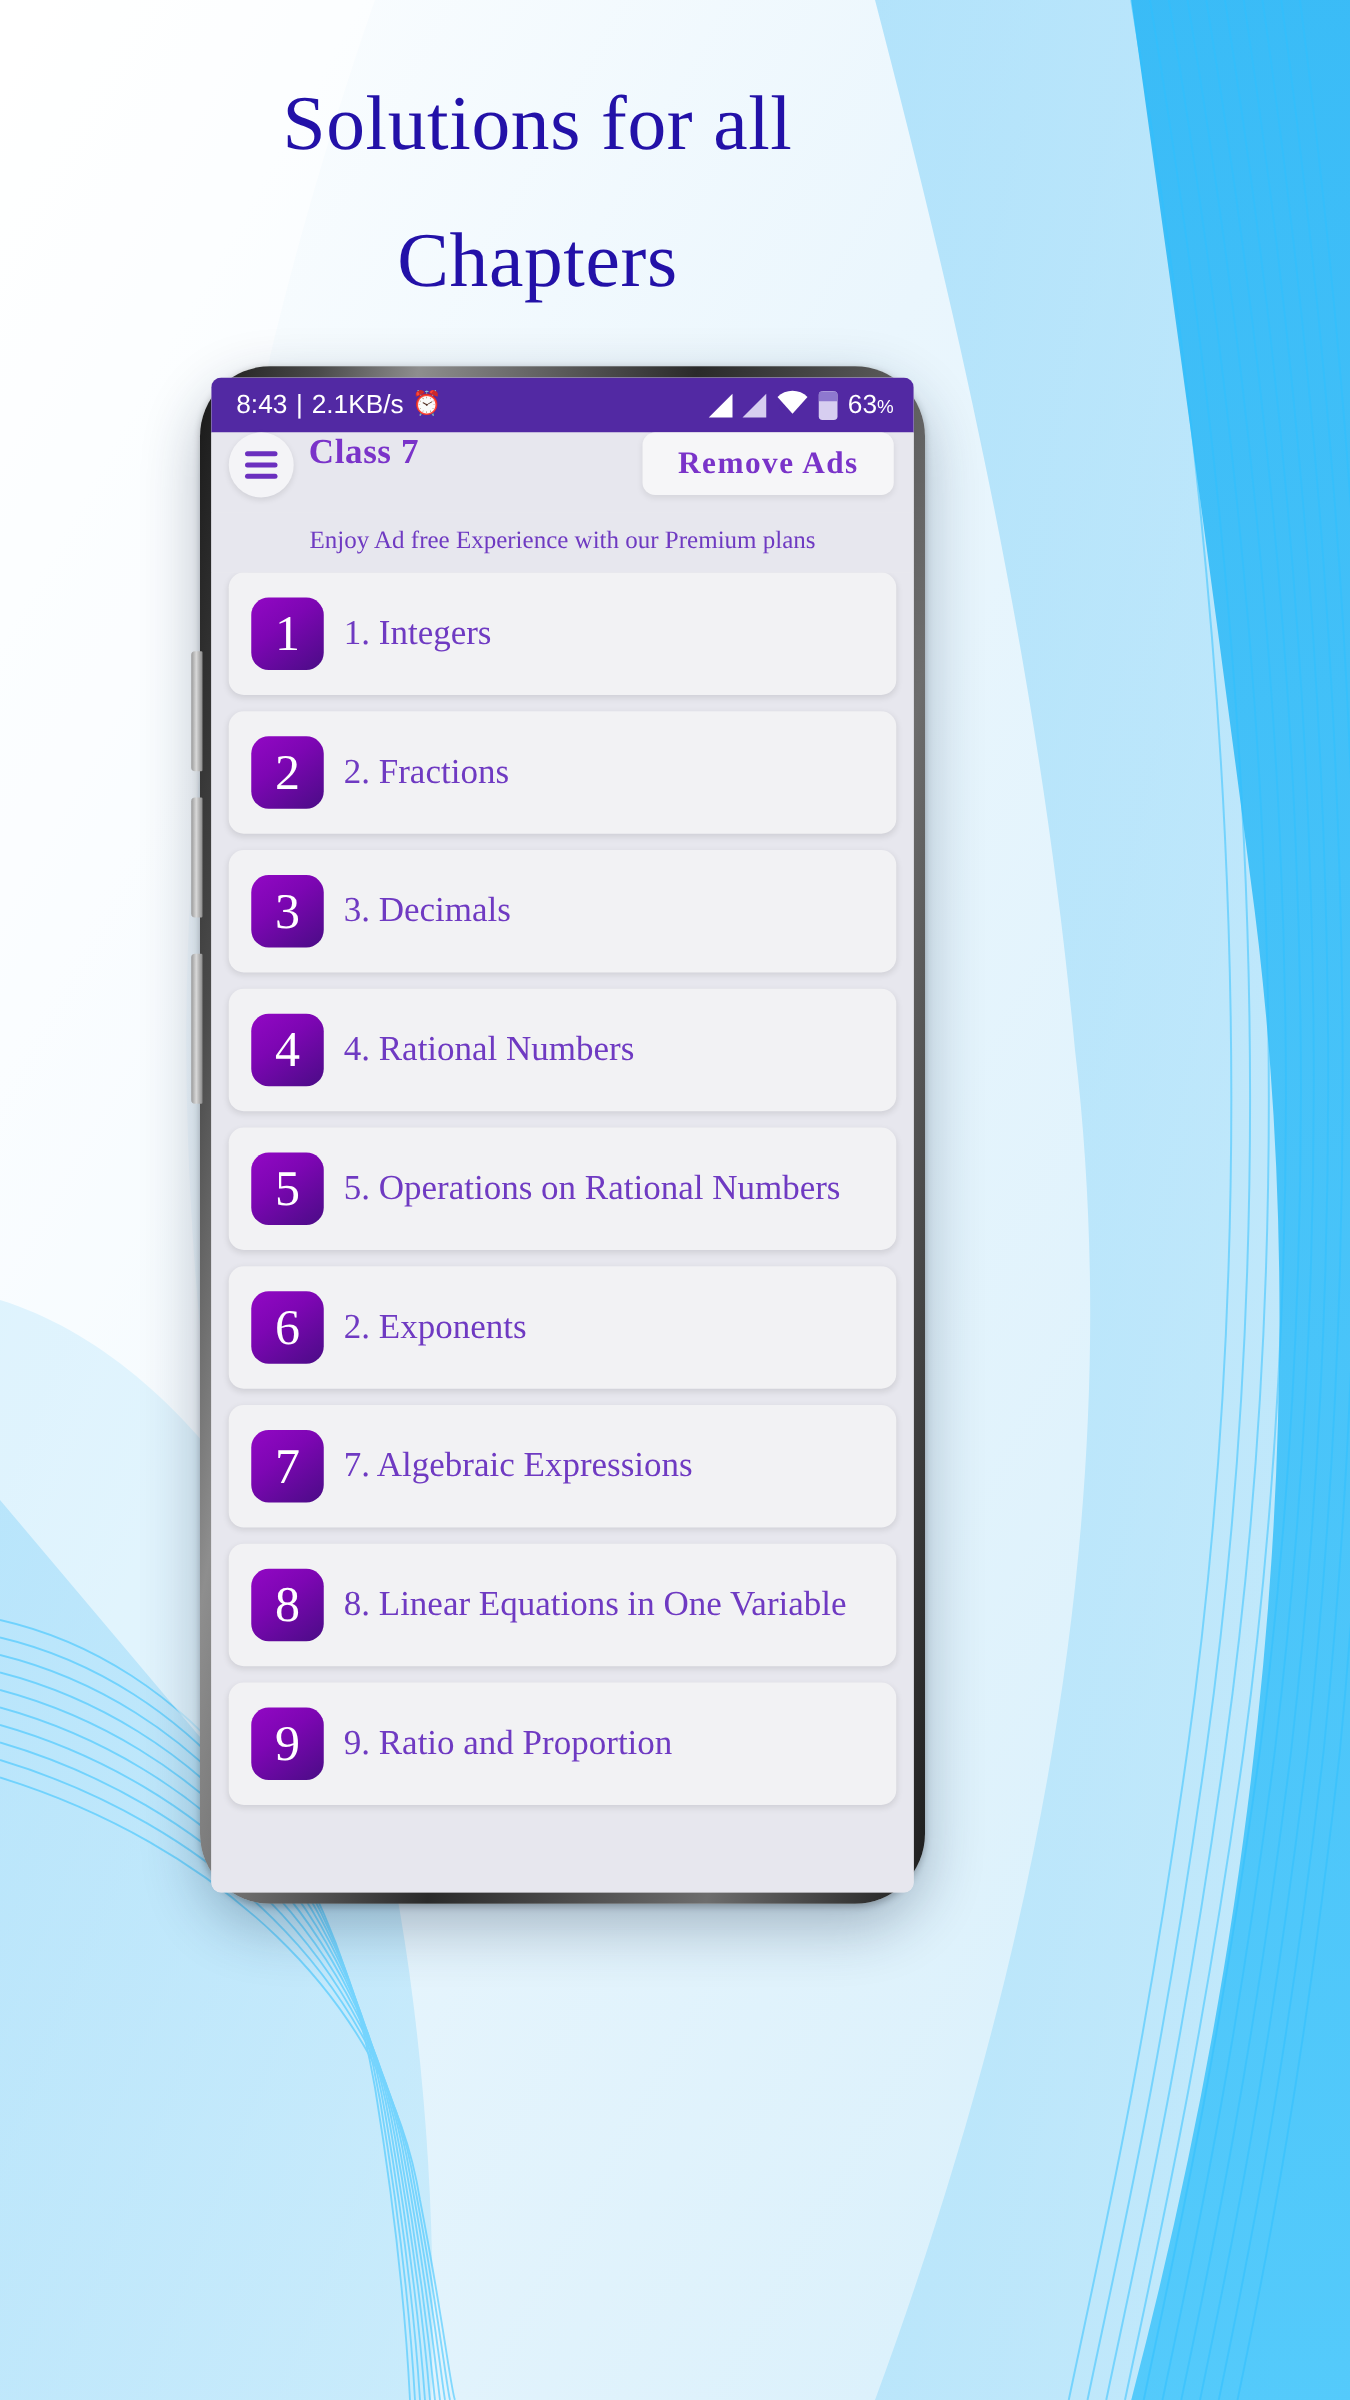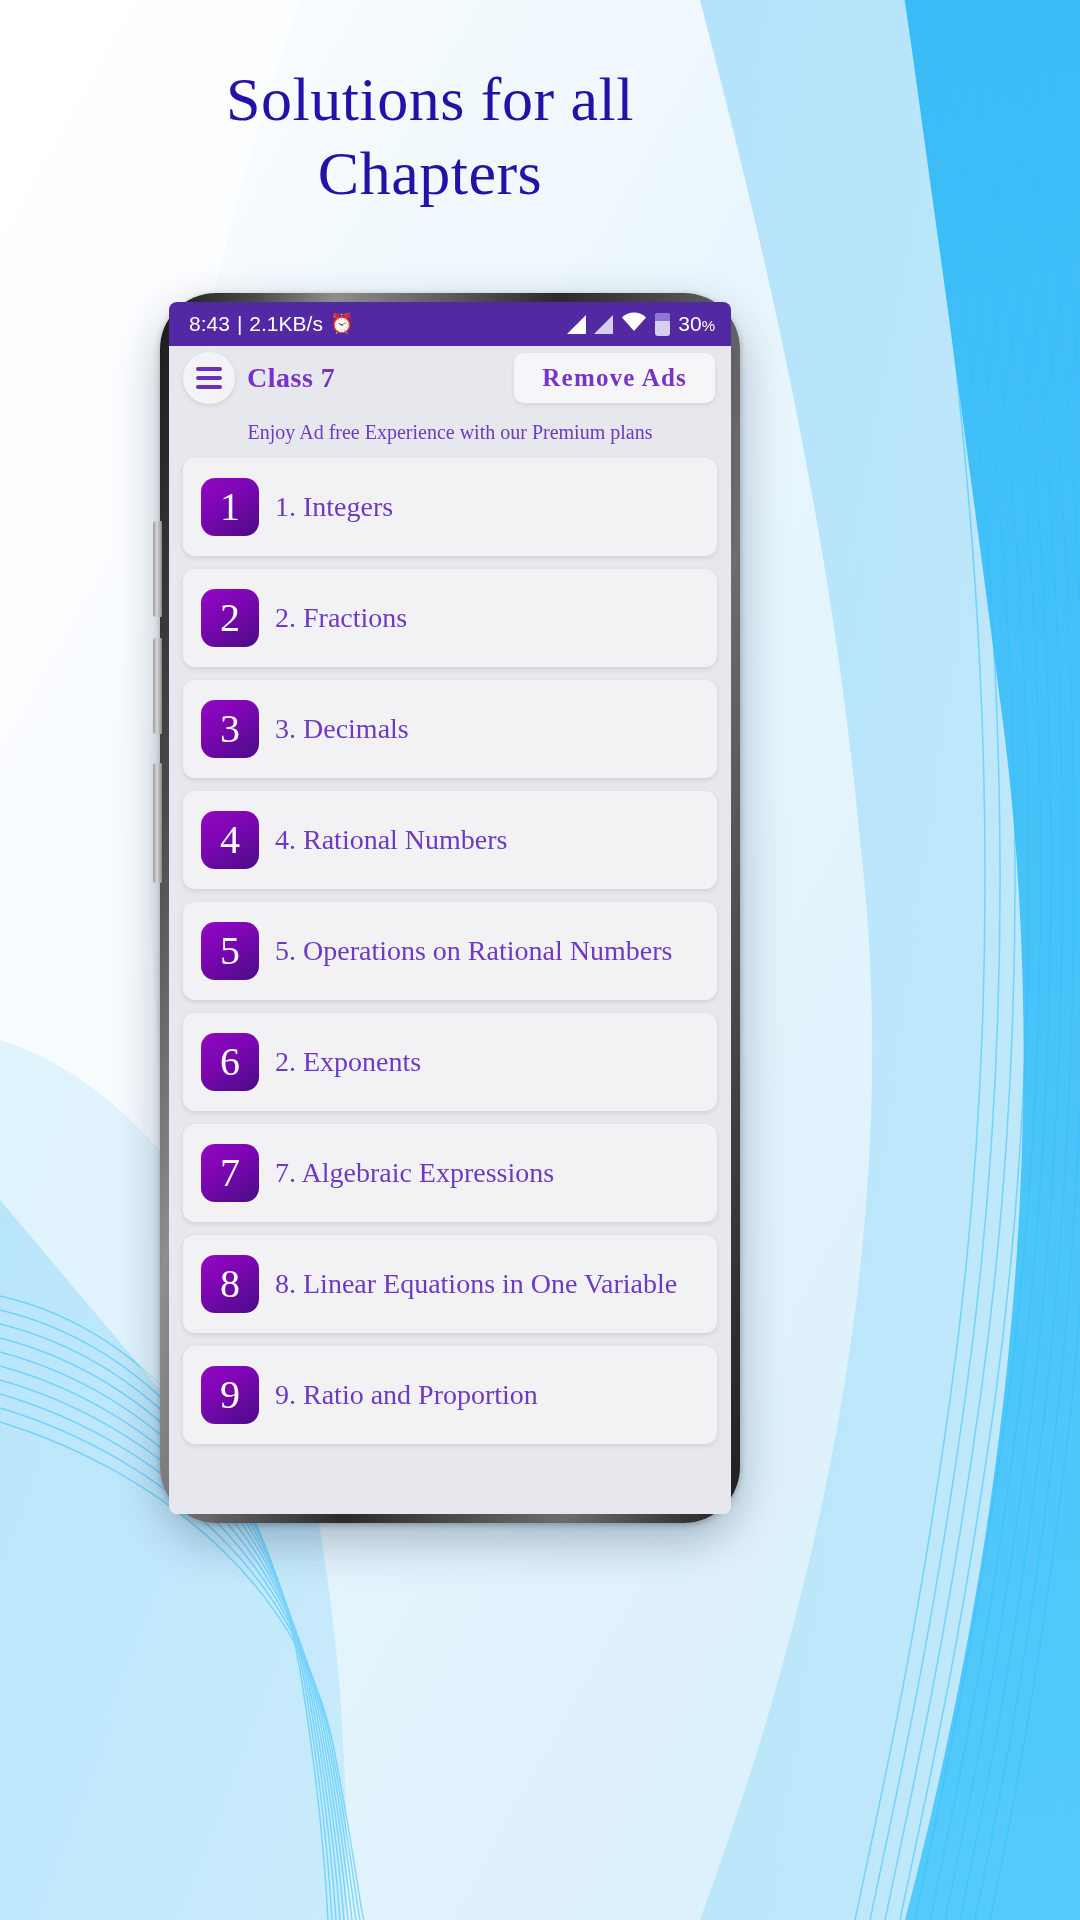--- a/index.html
+++ b/index.html
@@ -16,21 +16,21 @@
 
   
   #headline {
     position:absolute; top:62px; left:0; width:860px;
     text-align:center; z-index:5;
     color:#2311a8;
     font-family:"Liberation Serif", serif;
     font-size:62px; line-height:1.2; font-weight:400;
     letter-spacing:0.5px;
   }
-  #headline .l2 { display:block; }
+  #headline .l2 { display:block;margin-top:36px; }
 
   
   #phone-frame {
     position:absolute; left:160px; top:293px;
     width:580px; height:1230px;
     z-index:6;
     border-radius:56px;
     background:linear-gradient(100deg,#181818 0%,#4a4a4a 12%,#8e8e8e 22%,#2a2a2a 50%,#6d6d6d 78%,#1d1d1d 100%);
     padding:9px;
     box-shadow:0 18px 46px rgba(20,40,70,0.30), 0 2px 6px rgba(0,0,0,0.25);
@@ -77,21 +77,21 @@
   .batt:before {
     content:""; position:absolute; left:3px; right:3px; top:-3px; height:4px;
     background:#d7cef0; border-radius:2px;
   }
   .batt-fill { position:absolute; left:0; right:0; top:0; height:63%; background:#8e78cf; }
   #battery-percent { font-size:21px; }
   #battery-percent .pct { font-size:15px; }
 
   
   #app-bar {
-    flex:0 0 64px; display:flex; align-items:center;
+    flex:0 0 64px; display:flex; align-items:flex-start;
     padding:0 16px 0 14px; gap:12px;
     background:#e7e7ee;
   }
   #menu-button {
     width:52px; height:52px; border-radius:50%;
     background:#f4f4f7;
     display:flex; flex-direction:column; justify-content:center; align-items:center; gap:5px;
     box-shadow:0 2px 5px rgba(0,0,0,0.10);
     flex:0 0 52px; cursor:pointer;
   }
@@ -233,21 +233,21 @@
         <span class="sig dim"></span>
         <span class="wifi-ic">
           <svg width="26" height="20" viewBox="0 0 26 20">
             <path d="M13 19 L1 5.5 A17 17 0 0 1 25 5.5 Z" fill="#ffffff"></path>
             <circle cx="4.5" cy="14" r="2.4" fill="#5229a3"></circle>
           </svg>
         </span>
         <span class="batt">
             <span class="batt-fill" style="height: 37%;"></span>
           </span>
-        <span id="battery-percent"><span>30</span><span class="pct">%</span></span>
+        <span id="battery-percent"><span>63</span><span class="pct">%</span></span>
       </div>
     </div>
 
     <div id="app-bar">
       <div id="menu-button">
         <i></i>
           <i></i>
           <i></i>
       </div>
       <div id="app-title">Class  7</div>

